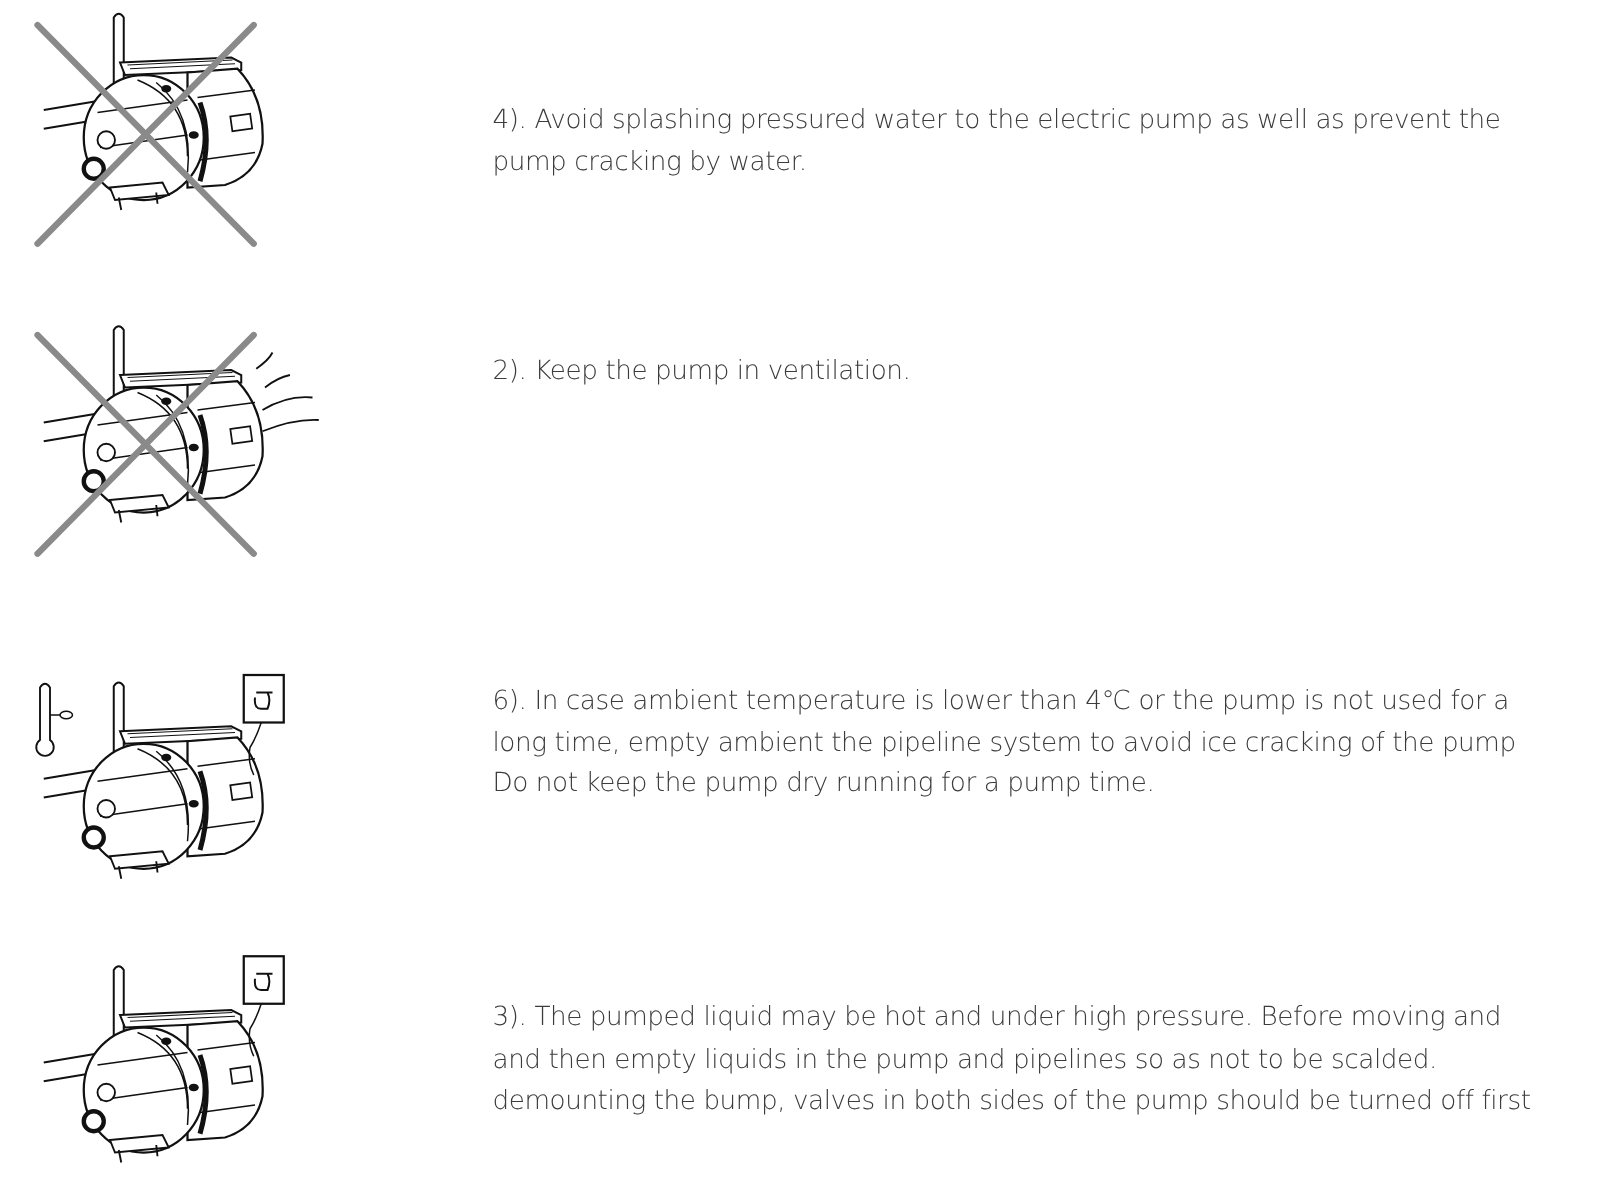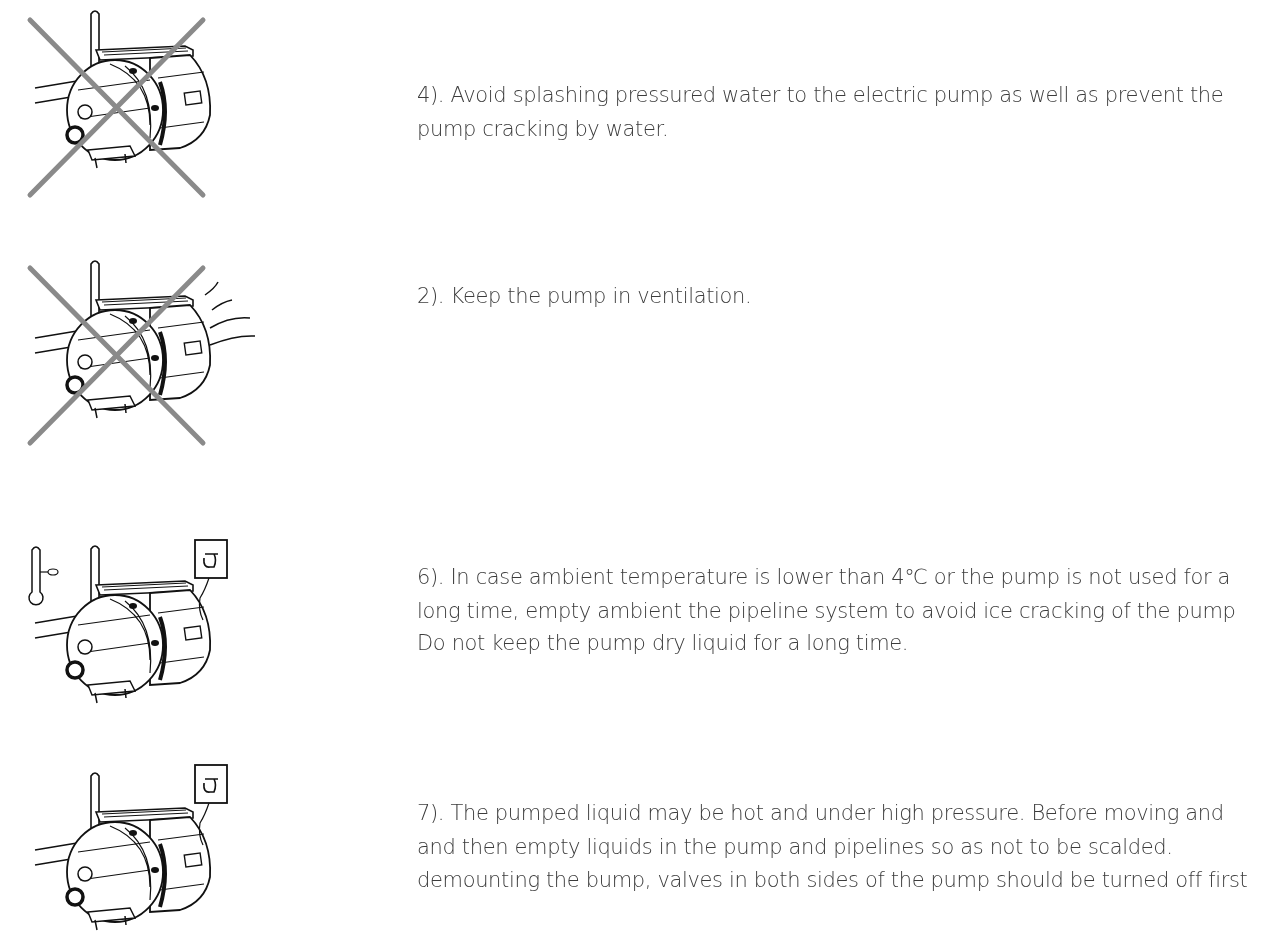--- a/index.html
+++ b/index.html
@@ -1,21 +1,21 @@
 <!DOCTYPE html>
 <html><head>
 <meta charset="utf-8">
 <style>
   html, body { margin: 0; padding: 0; background: #ffffff; }
   body { width: 1278px; height: 948px; position: relative; overflow: hidden;
          font-family: "DejaVu Sans", "Liberation Sans", sans-serif; color: #3a3a3a; }
   .figure { position: absolute; }
   .figure svg { display: block; }
   .text { position: absolute; left: 394px; font-size: 21px; line-height: 33.5px;
-          font-weight: 300; letter-spacing: -0.35px; color: #3c3c3c; margin-left: 23px; }
+          font-weight: 300; letter-spacing: -0.35px; color: #3c3c3c; }
   .text p { margin: 0; }
 </style>
 </head>
 <body>
 
 <svg width="0" height="0" style="position:absolute">
   <defs>
     <g id="pump">
 
       <line x1="35" y1="88" x2="95" y2="78" stroke="#111" stroke-width="1.6"></line>
@@ -85,35 +85,35 @@
       <ellipse cx="53" cy="52" rx="5" ry="3" fill="#fff" stroke="#111" stroke-width="1.2"></ellipse>
     </g>
 
     <g>
       <rect x="195" y="20" width="32" height="38" fill="#fff" stroke="#111" stroke-width="1.8"></rect>
       <path d="M205 34 L218 34 M204 38 Q203 48 210 47 L214 47 Q217 40 214 34" fill="none" stroke="#111" stroke-width="1.6"></path>
       <path d="M209 58 Q205 70 200 78 Q198 90 203 100" fill="none" stroke="#111" stroke-width="1.2"></path>
     </g>
   </svg>
 </div>
-<div class="text" style="top:561px;">
+<div class="text" style="top:544px;">
   <p>6). In case ambient temperature is lower than 4℃ or the pump is not used for a</p>
   <p>long time, empty ambient the pipeline system to avoid ice cracking of the pump</p>
-  <p style="line-height:31px;">Do not keep the pump dry liquid for a long time.</p>
+  <p style="line-height:31px;">Do not keep the pump dry running for a pump time.</p>
 </div>
 
 <div class="figure" style="left:0;top:750px;">
   <svg width="250" height="198">
     <g transform="translate(0,12)">
         <use href="#pump"></use>
       </g>
     <g>
       <rect x="195" y="15" width="32" height="38" fill="#fff" stroke="#111" stroke-width="1.8"></rect>
       <path d="M205 29 L218 29 M204 33 Q203 43 210 42 L214 42 Q217 35 214 29" fill="none" stroke="#111" stroke-width="1.6"></path>
       <path d="M209 53 Q205 65 200 73 Q198 85 203 95" fill="none" stroke="#111" stroke-width="1.2"></path>
     </g>
   </svg>
 </div>
 <div class="text" style="top:797px;">
-  <p>7). The pumped liquid may be hot and under high pressure. Before moving and</p>
+  <p>3). The pumped liquid may be hot and under high pressure. Before moving and</p>
   <p>and then empty liquids in the pump and pipelines so as not to be scalded.</p>
   <p>demounting the bump, valves in both sides of the pump should be turned off first</p>
 </div>
 
 </body></html>

